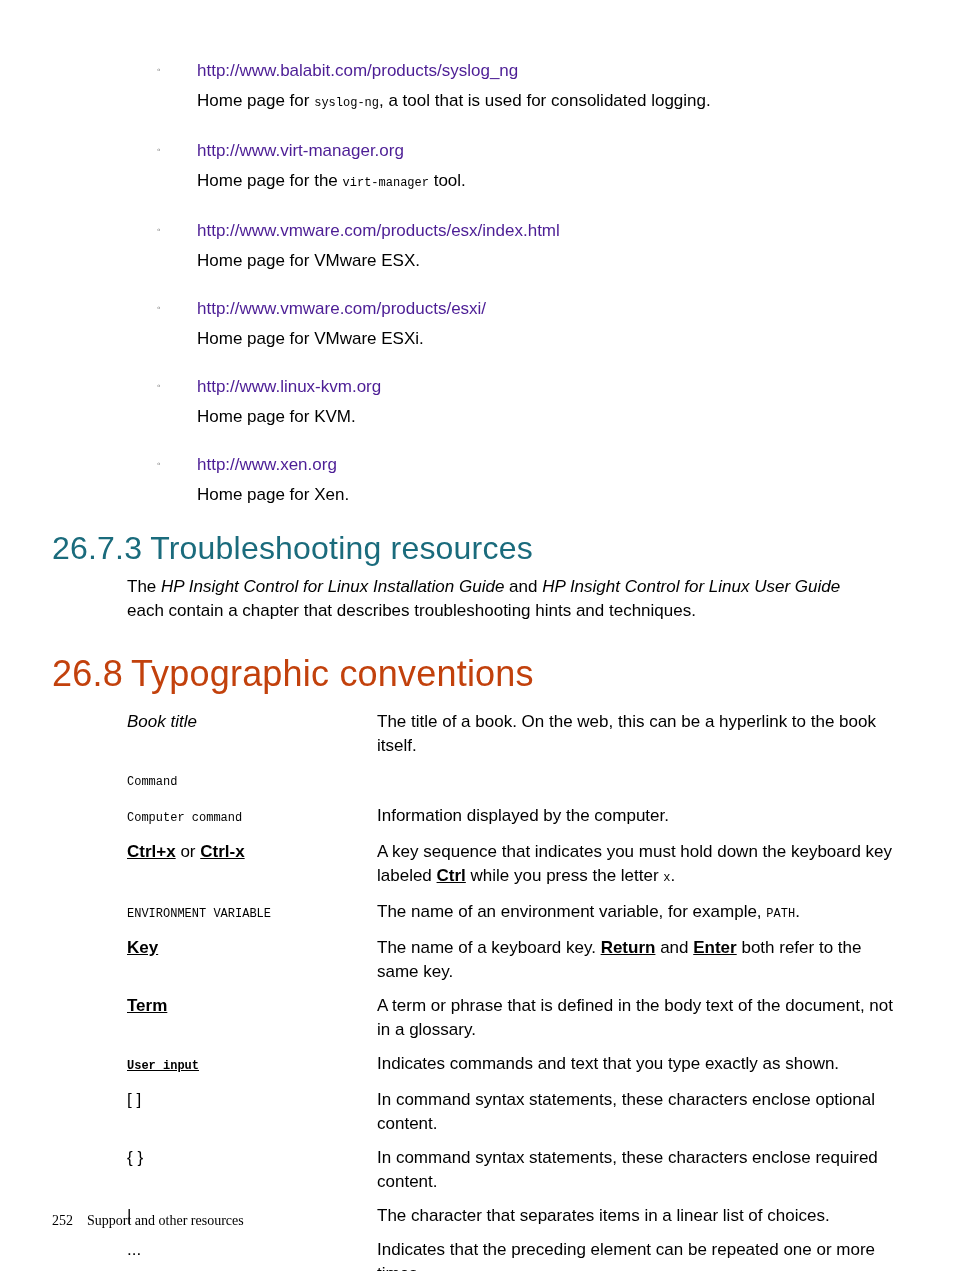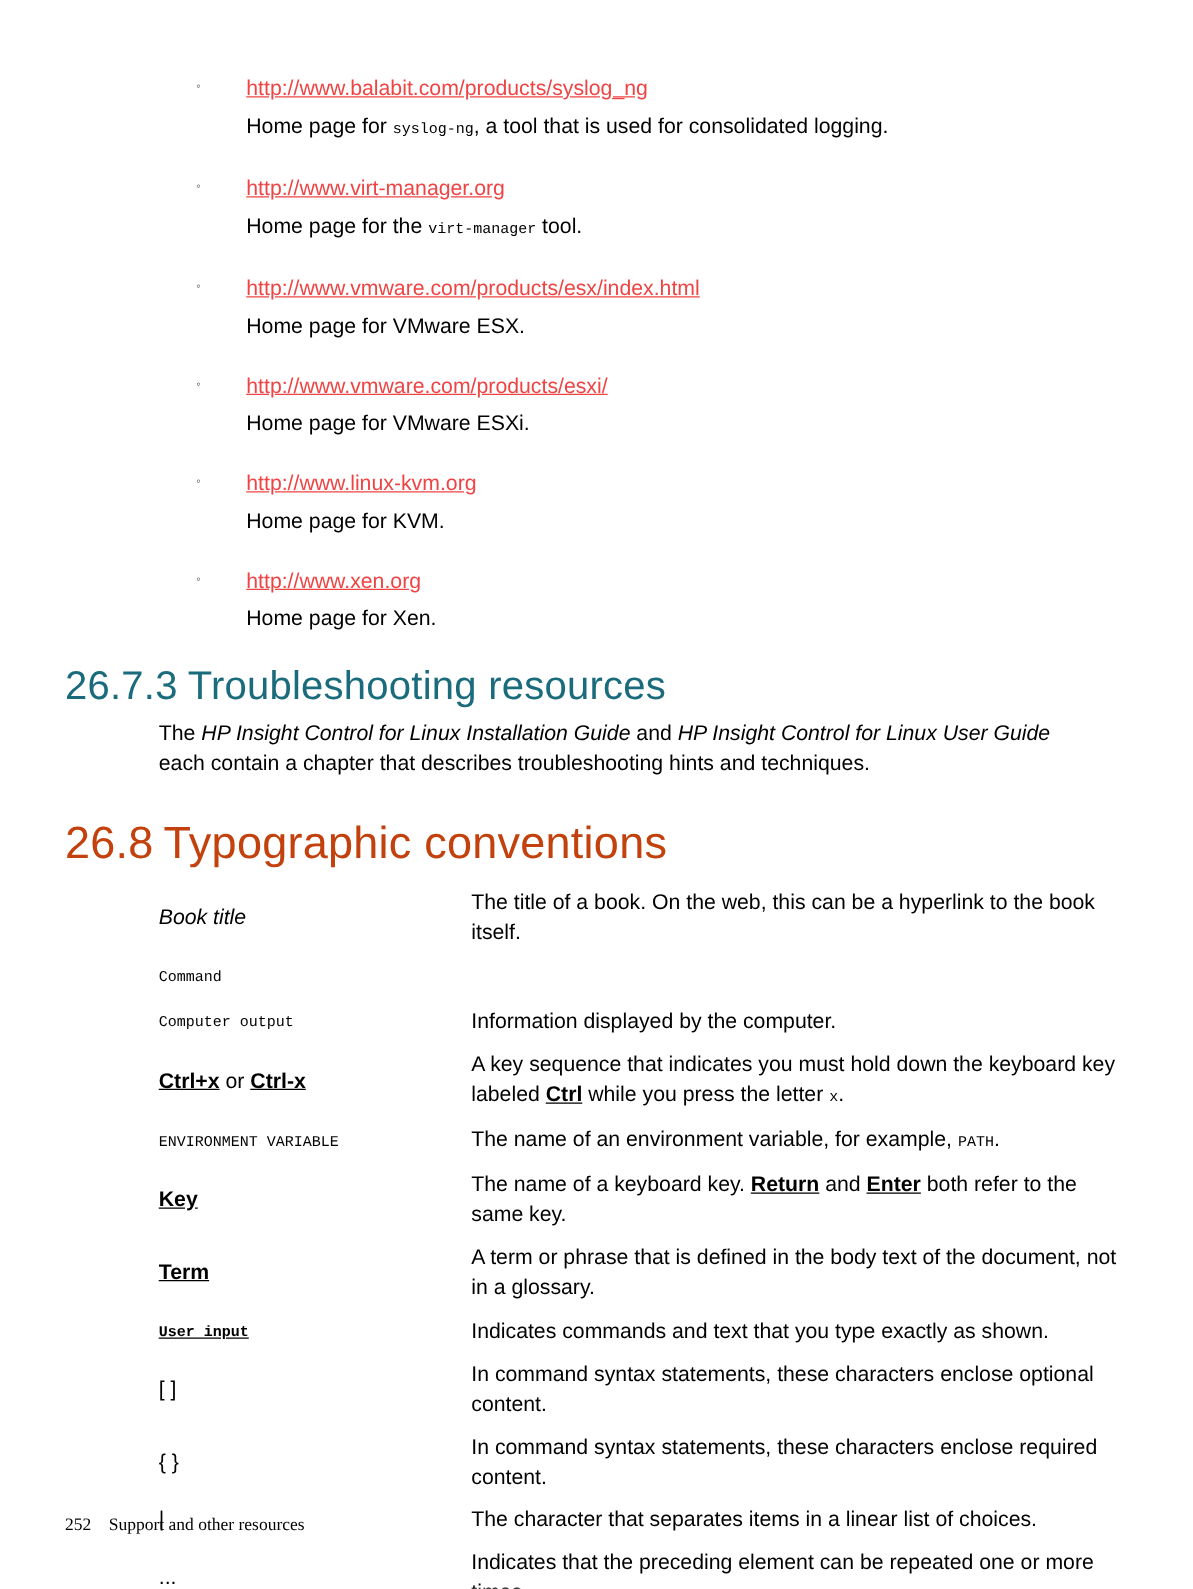--- a/index.html
+++ b/index.html
@@ -16,22 +16,21 @@
     height: 1271px;
     position: relative;
     box-sizing: border-box;
     padding: 58px 50px 0 52px;
   }
   .mono {
     font-family: "Courier New", Courier, monospace;
     font-size: 12px;
   }
   .link {
-    color: #ef4444;
-    text-decoration: underline;
+    color: #4c1d95;
   }
   .bullet-list {
     margin-left: 105px;
   }
   .bullet-item {
     display: flex;
     margin-bottom: 22px;
   }
   .bullet {
     width: 40px;
@@ -70,21 +69,21 @@
     line-height: 24px;
   }
   .ital { font-style: italic; }
   .bold { font-weight: 700; text-decoration: underline; }
   .conv-table {
     margin-left: 75px;
     font-size: 17px;
   }
   .conv-row {
     display: flex;
-    align-items: center;
+    align-items: flex-start;
     padding: 5px 0;
   }
   .conv-term {
     width: 250px;
     flex: 0 0 250px;
     line-height: 24px;
   }
   .conv-def {
     flex: 1;
     line-height: 24px;
@@ -145,21 +144,21 @@
 
   <div class="conv-table" id="conv-table">
       <div class="conv-row">
         <div class="conv-term"><span class="ital">Book title</span></div>
         <div class="conv-def">The title of a book. On the web, this can be a hyperlink to the book itself.</div>
       </div>
       <div class="conv-row">
         <div class="conv-term"><span class="mono">Command</span></div>
       </div>
       <div class="conv-row">
-        <div class="conv-term"><span class="mono">Computer output</span></div>
+        <div class="conv-term"><span class="mono">Computer command</span></div>
         <div class="conv-def">Information displayed by the computer.</div>
       </div>
       <div class="conv-row">
         <div class="conv-term"><span class="bold">Ctrl+x</span> or <span class="bold">Ctrl-x</span></div>
         <div class="conv-def">A key sequence that indicates you must hold down the keyboard key labeled <span class="bold">Ctrl</span> while you press the letter <span class="mono">x</span>.</div>
       </div>
       <div class="conv-row">
         <div class="conv-term"><span class="mono">ENVIRONMENT VARIABLE</span></div>
         <div class="conv-def">The name of an environment variable, for example, <span class="mono">PATH</span>.</div>
       </div>

